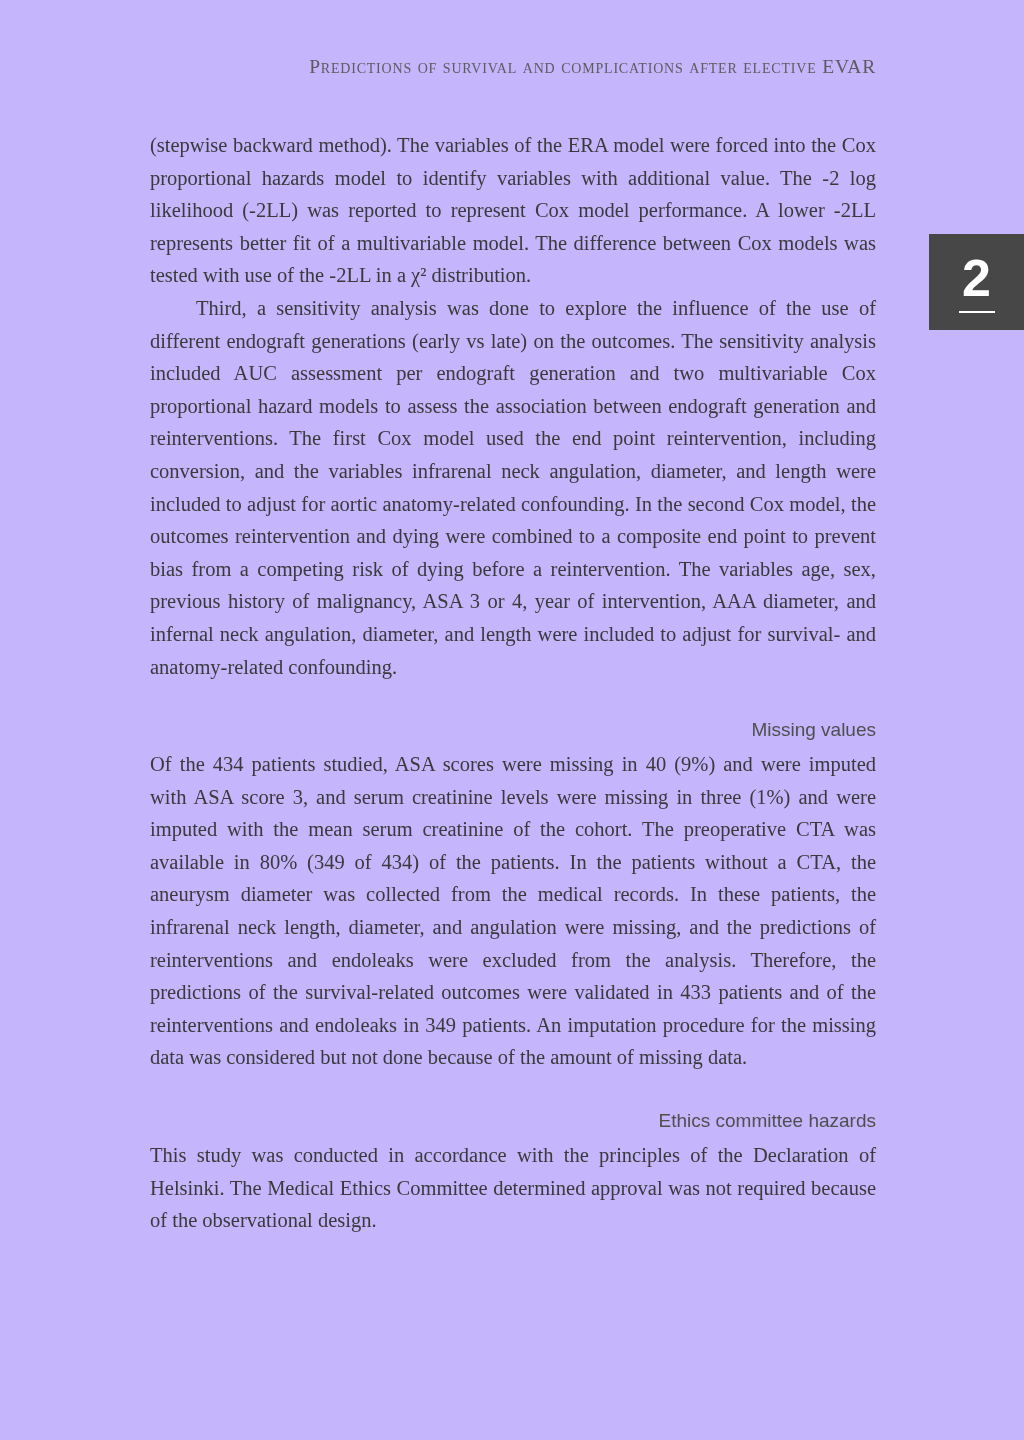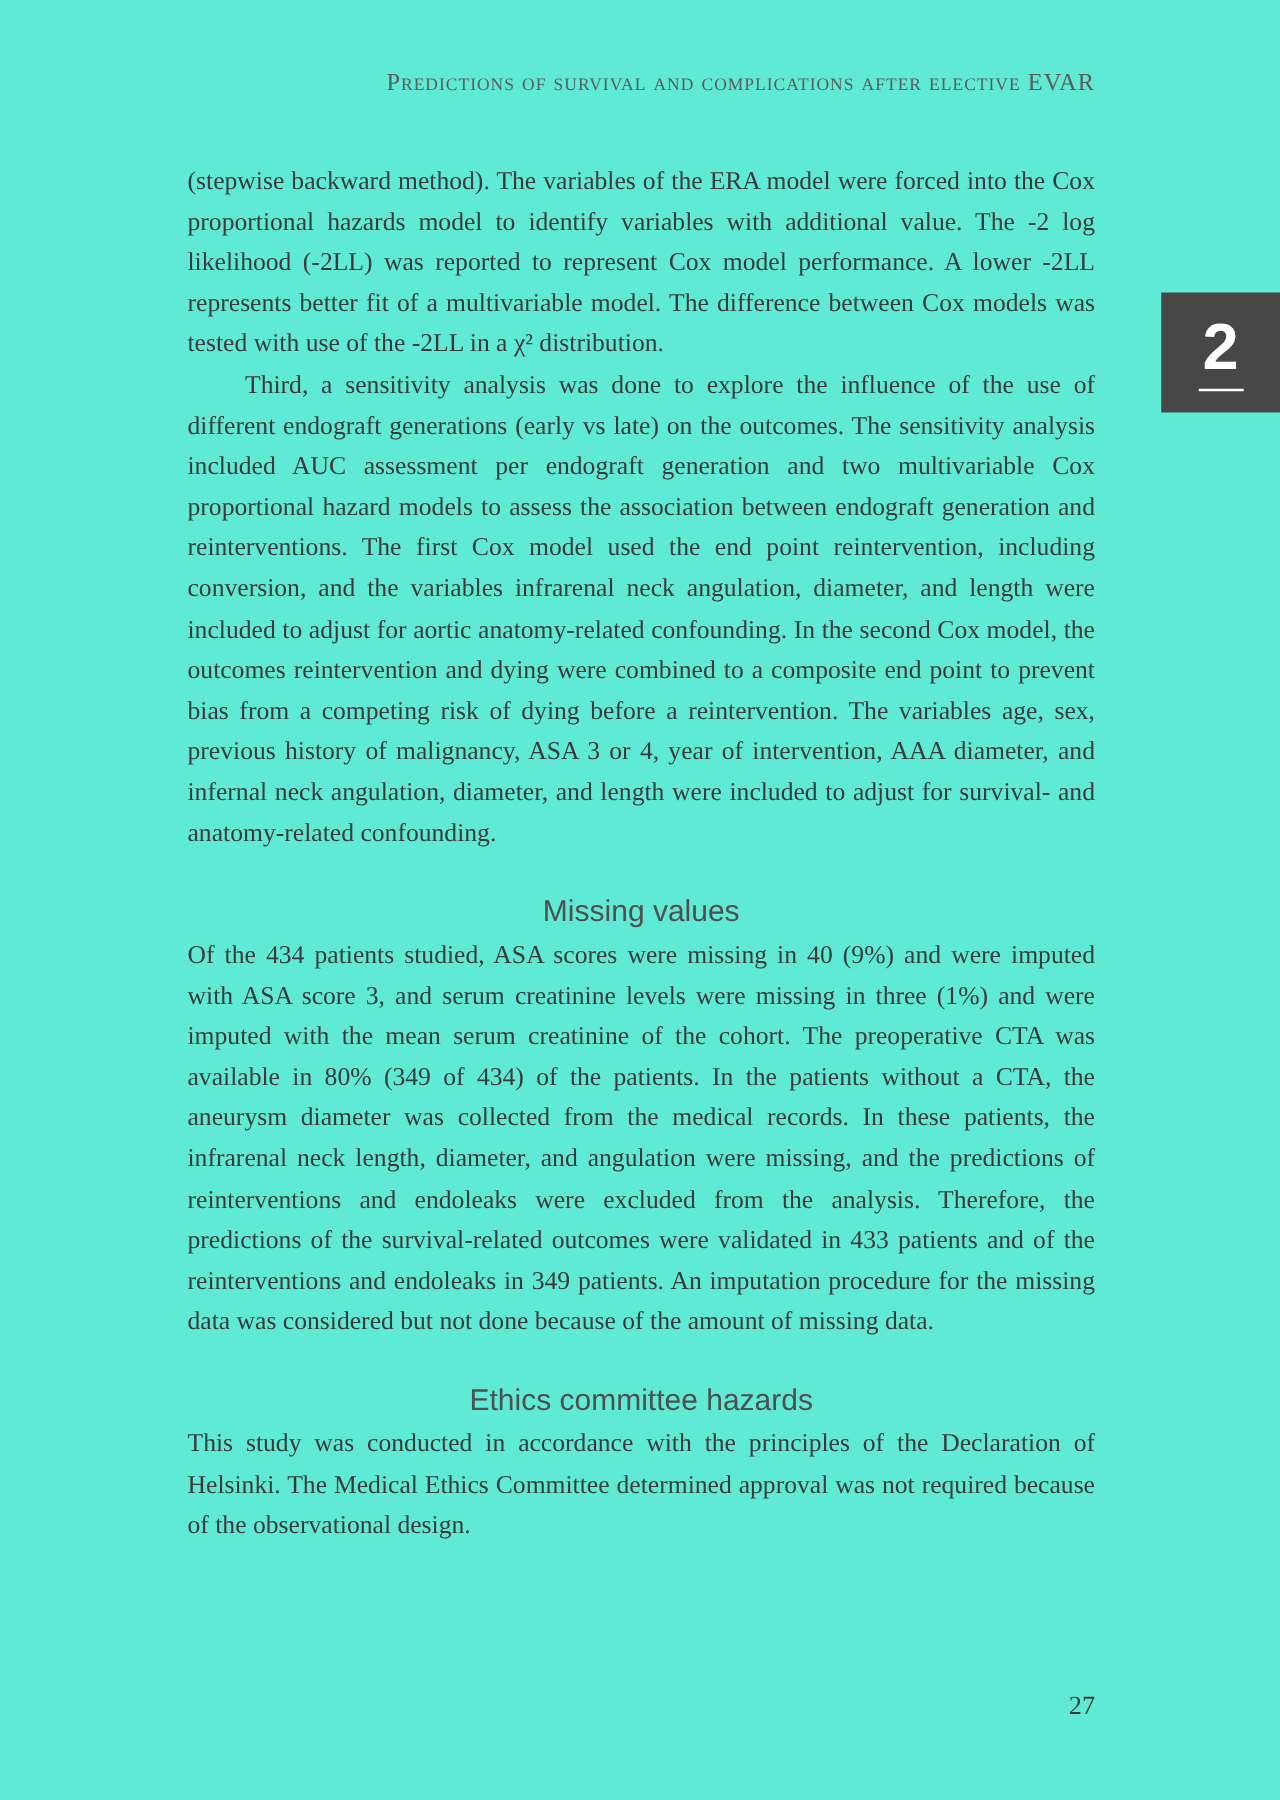--- a/index.html
+++ b/index.html
@@ -10,21 +10,21 @@
   }
   body {
     font-family: "Liberation Serif", serif;
     color: #3a3a3a;
     position: relative;
     overflow: hidden;
   }
   .page {
     position: absolute;
     inset: 0;
-    background: #5eead4;
+    background: #c4b5fd;
   }
   .running-head {
     position: absolute;
     top: 56px;
     left: 150px;
     width: 726px;
     text-align: right;
     font-variant: small-caps;
     letter-spacing: 0.8px;
     font-size: 19.5px;
@@ -63,24 +63,24 @@
     font-size: 20.5px;
     line-height: 32.6px;
     text-align: justify;
     color: #3a3a3a;
   }
   p.body-para { margin: 0; }
   p.indented { text-indent: 46px; }
   .subheading {
     font-family: "Liberation Sans", sans-serif;
     font-weight: normal;
-    font-size: 24px;
+    font-size: 19px;
     line-height: 26px;
     color: #4f4f4f;
-    text-align: center;
+    text-align: right;
     margin-top: 34px;
     margin-bottom: 5px;
   }
   .page-number {
     position: absolute;
     top: 1352px;
     left: 150px;
     width: 726px;
     text-align: right;
     font-size: 21px;
@@ -108,15 +108,14 @@
     <h2 class="subheading">Missing values</h2>
 
     <p class="body-para">Of the 434 patients studied, ASA scores were missing in 40 (9%) and were imputed with ASA score 3, and serum creatinine levels were missing in three (1%) and were imputed with the mean serum creatinine of the cohort. The preoperative CTA was available in 80% (349 of 434) of the patients. In the patients without a CTA, the aneurysm diameter was collected from the medical records. In these patients, the infrarenal neck length, diameter, and angulation were missing, and the predictions of reinterventions and endoleaks were excluded from the analysis. Therefore, the predictions of the survival-related outcomes were validated in 433 patients and of the reinterventions and endoleaks in 349 patients. An imputation procedure for the missing data was considered but not done because of the amount of missing data.</p>
 
     <h2 class="subheading">Ethics committee hazards</h2>
 
     <p class="body-para">This study was conducted in accordance with the principles of the Declaration of Helsinki. The Medical Ethics Committee determined approval was not required because of the observational design.</p>
 
   </div>
 
-  <div class="page-number">27</div>
 
 </div>
 
 </body></html>

